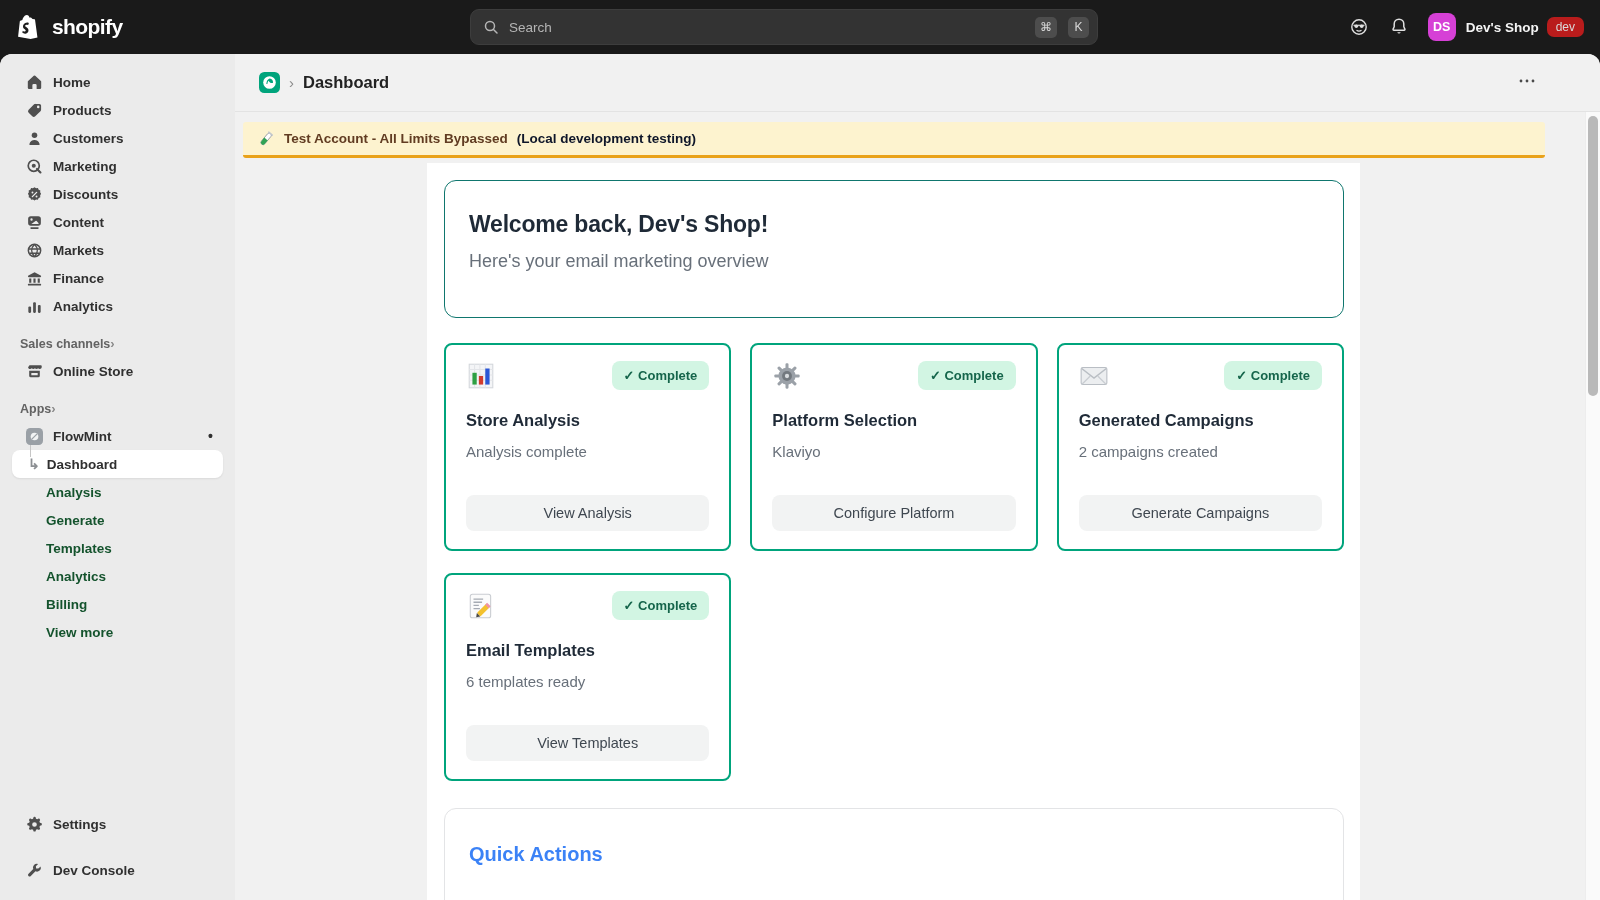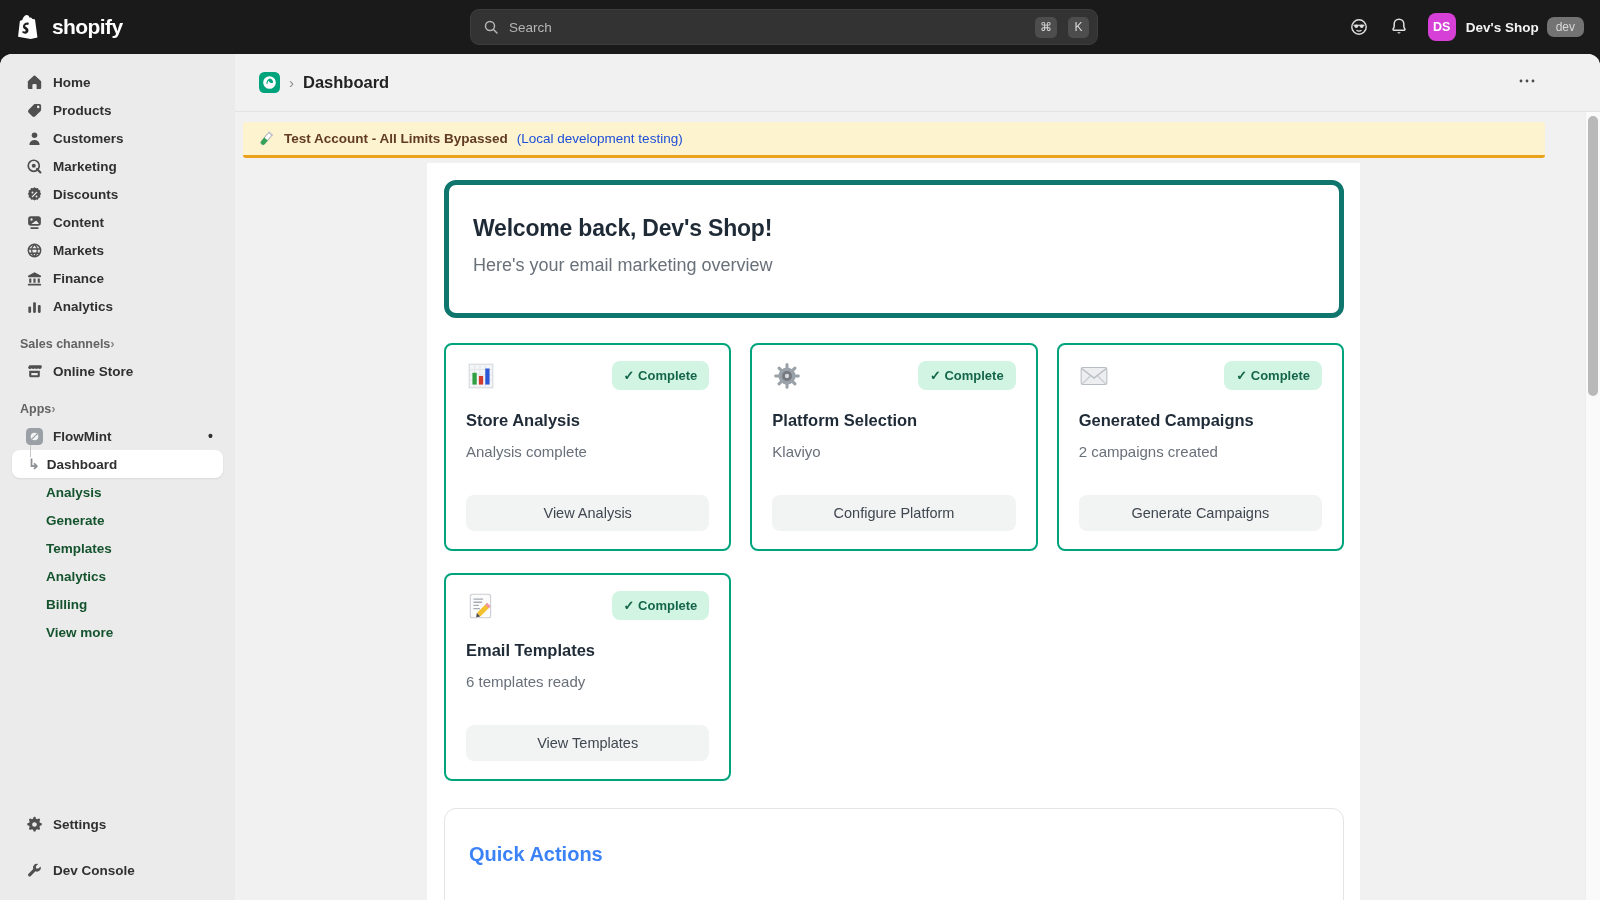--- a/index.html
+++ b/index.html
@@ -19,21 +19,21 @@
   .search-wrap input::placeholder { color:#b5b5b5; }
   .key { min-width:21px; height:21px; padding:0 5px; background:#4d4d4d; border-radius:5px;
     color:#d9d9d9; font-size:12px; display:grid; place-items:center; margin-left:3px; }
   .topbar-right { margin-left:auto; display:flex; align-items:center; padding-right:16px; }
   .icon-btn { width:34px; height:32px; display:grid; place-items:center; color:#e0e0e0;
     background:transparent; border:none; cursor:pointer; margin-left:6px; }
   .shop-chip { display:flex; align-items:center; margin-left:12px; cursor:pointer; }
   .avatar { width:28px; height:28px; border-radius:8px; background:#d640d6; color:#ffffff;
     font-size:12.5px; font-weight:700; display:grid; place-items:center; }
   .shop-name { color:#f4f4f4; font-size:13.5px; font-weight:700; margin:0 8px 0 10px; }
-  .dev-badge { background:#737373; color:#d9d9d9; font-size:12px; padding:3px 9px; border-radius:7px; }
+  .dev-badge { background:#b91c1c; color:#d9d9d9; font-size:12px; padding:3px 9px; border-radius:7px; }
 
   
   .shell { position:fixed; top:54px; left:0; width:1600px; height:846px; background:#f1f1f1;
     border-radius:12px 12px 0 0; overflow:hidden; display:flex; }
 
   
   .sidebar { width:235px; flex:none; background:#ebebeb; padding-top:14px;
     display:flex; flex-direction:column; }
   .nav-item { height:28px; display:flex; align-items:center; gap:10px;
     padding:0 12px 0 26px; font-size:13.5px; font-weight:600; color:#303030; cursor:pointer; }
@@ -60,26 +60,26 @@
   .crumb-icon { width:21px; height:21px; flex:none; }
   .crumb-sep { color:#8a8a8a; margin:0 9px; font-size:15px; }
   .page-title { font-size:16.5px; font-weight:700; color:#222; margin:0; }
   .more-btn { margin-left:auto; margin-right:34px; background:transparent; border:none;
     cursor:pointer; padding:6px; }
 
   .banner { margin:10px 55px 0 8px; height:36px; background:#fdf3cf;
     border-bottom:3px solid #e9a21a; border-radius:3px; display:flex; align-items:center;
     gap:9px; padding:0 14px; font-size:13.5px; }
   .banner b { color:#613c22; font-weight:700; }
-  .banner .note { color:#1d4ed8; }
+  .banner .note { color:#0f172a;font-weight:bold; }
 
   .app-frame { position:absolute; top:109px; left:192px; width:933px; bottom:0;
     background:#ffffff; padding:17px 16px 0 17px; overflow:hidden; }
 
-  .welcome-card { background:#fff; border:5px solid #0f766e; border-radius:12px;
+  .welcome-card { background:#fff; border:1px solid #0f766e; border-radius:12px;
     height:138px; padding:30px 24px; }
   .welcome-card h2 { margin:0 0 13px; font-size:23px; font-weight:700; color:#1f2a37;
     letter-spacing:-0.2px; }
   .welcome-card p { margin:0; font-size:18px; color:#68707a; }
 
   .cards-grid { margin-top:25px; display:grid; grid-template-columns:repeat(3,1fr);
     gap:22px 19px; }
   .status-card { background:#fff; border:2px solid #00a47c; border-radius:8px;
     padding:16px 20px 18px; height:208px; display:flex; flex-direction:column; }
   .card-top { display:flex; justify-content:space-between; align-items:flex-start;

